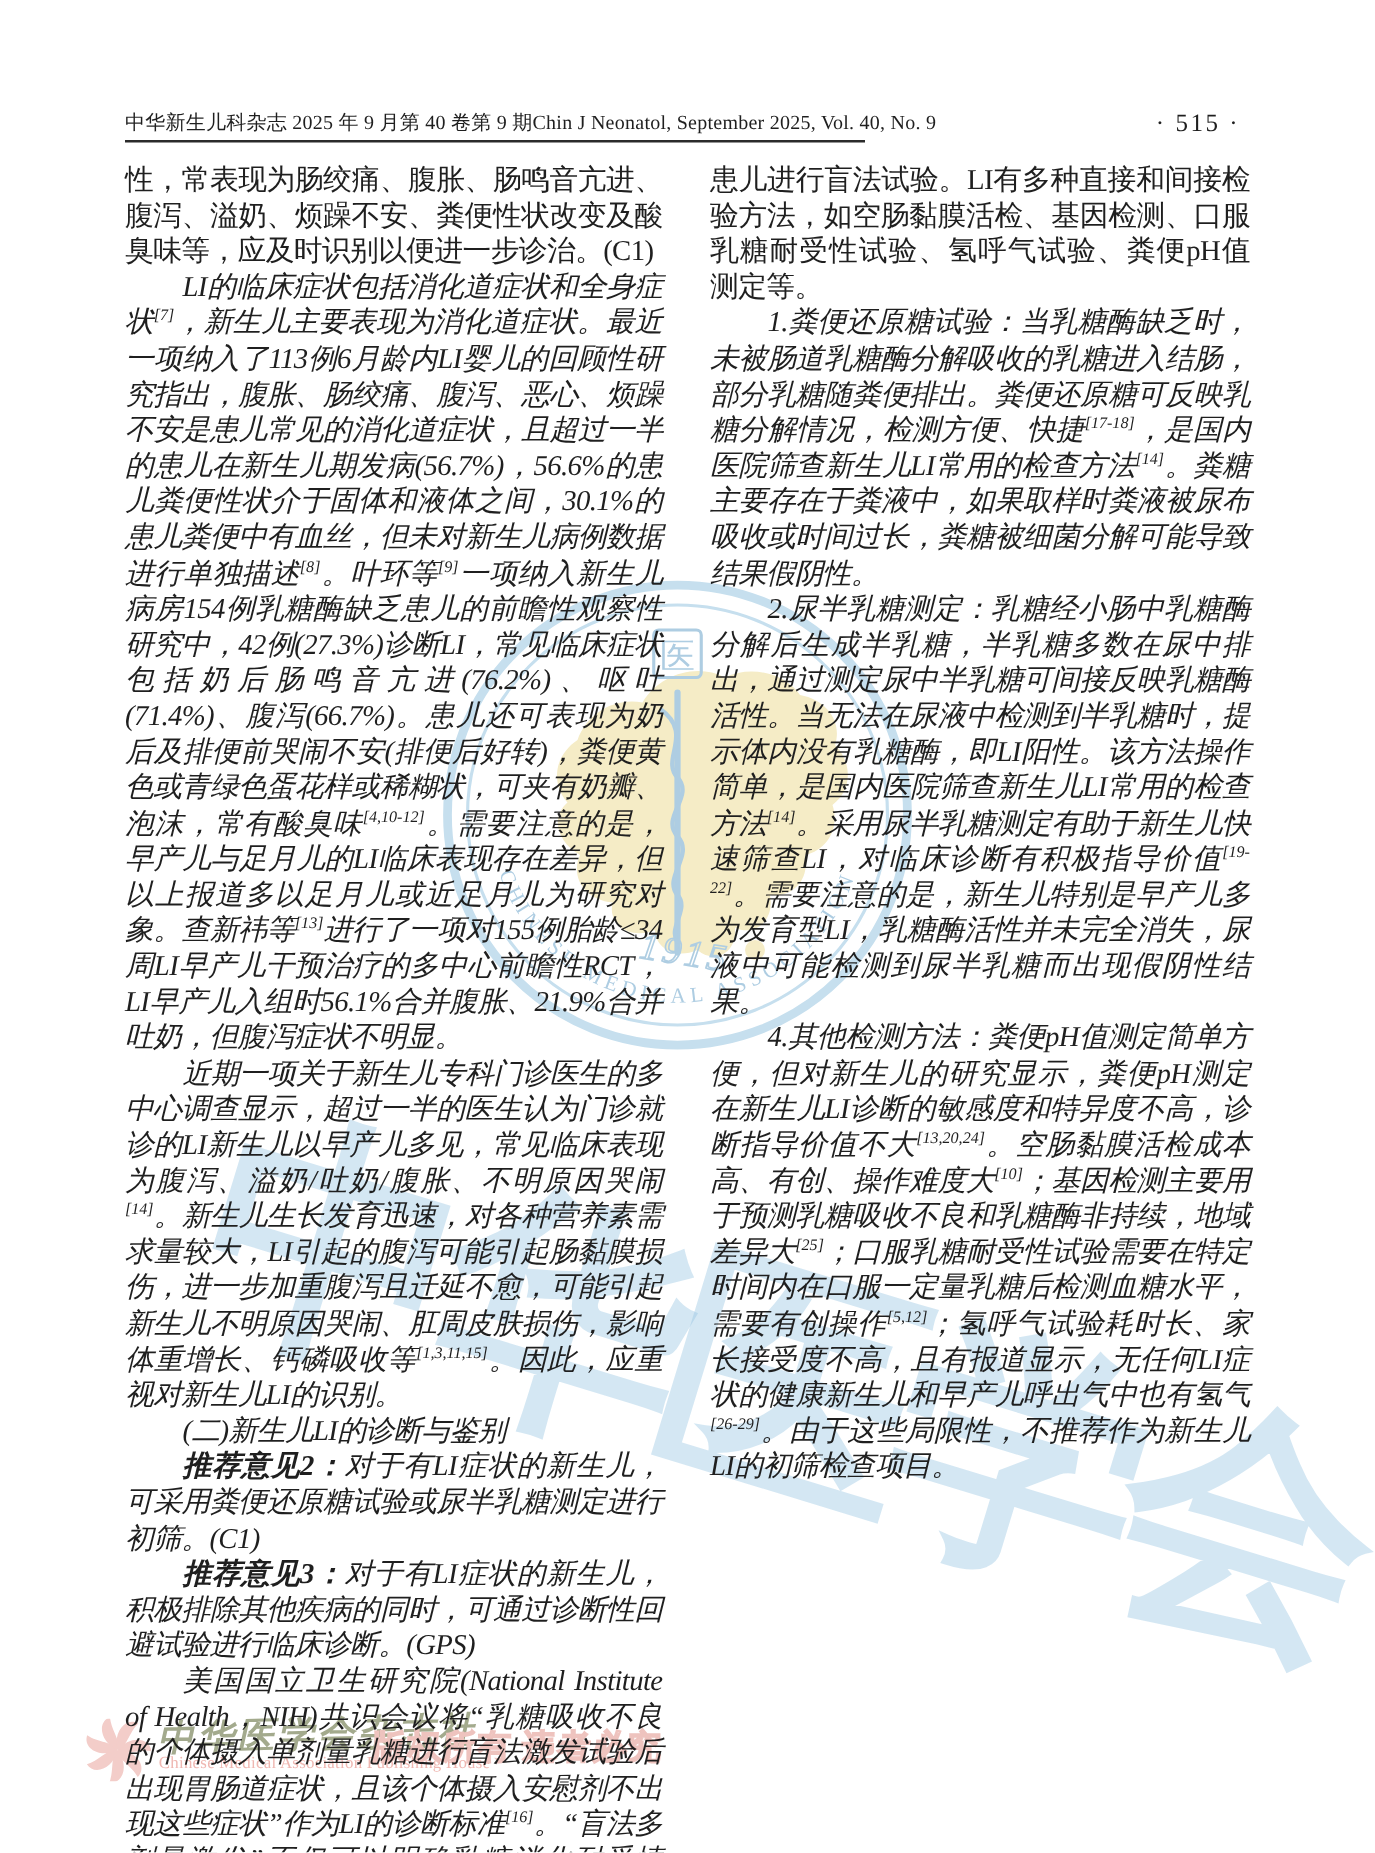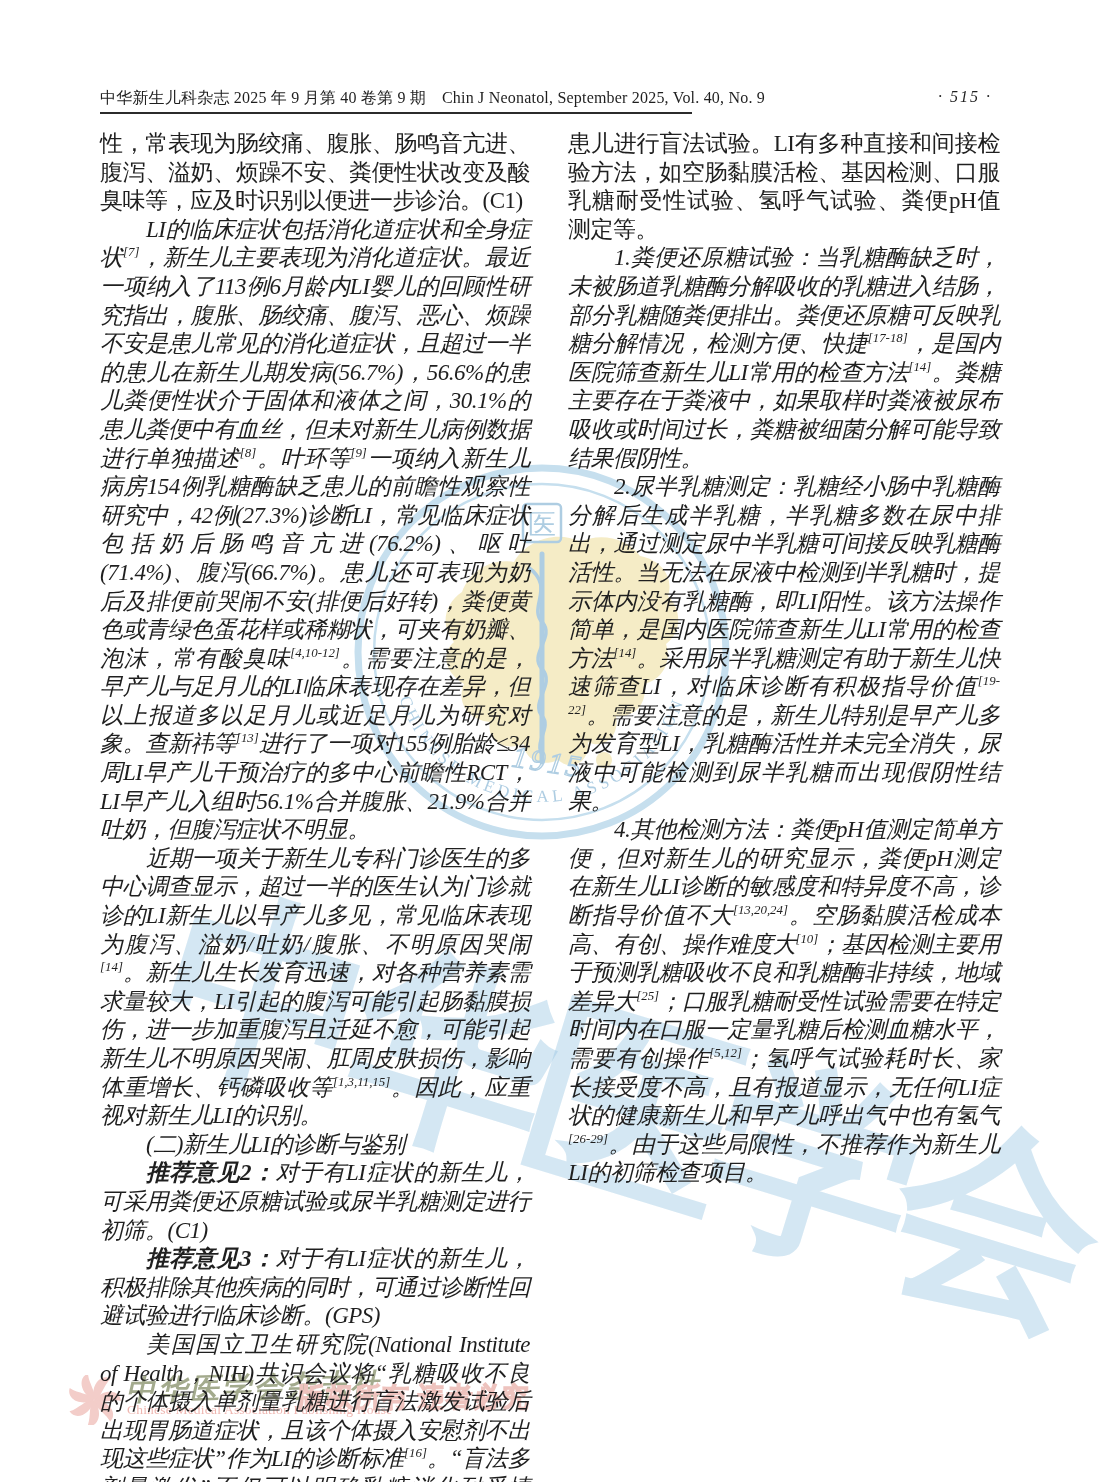--- a/index.html
+++ b/index.html
@@ -13,22 +13,22 @@
     --copy-stroke:#eec3be;
     --copy-fill:#fdf5f4;
   }
   html,body{margin:0;padding:0;background:#ffffff;}
   .page{
     position:relative;width:1100px;height:1482px;background:#ffffff;
     overflow:hidden;font-family:"Liberation Serif","DejaVu Serif",serif;color:var(--ink);
   }
   
   .header-zh{position:absolute;left:100px;top:88px;font-size:16px;letter-spacing:0.2px;white-space:nowrap;}
-  .header-en{margin-left:16px;font-size:16px;}
-  .page-no{position:absolute;right:108px;top:88px;font-size:16px;letter-spacing:2px;font-style:italic;}
+  .header-en{font-size:16px;}
+  .page-no{position:absolute;right:108px;top:88px;font-size:20px;letter-spacing:2px;}
   .header-rule{position:absolute;left:100px;top:112px;width:592px;height:2px;background:#2b2b2b;}
   
   .col{
     position:absolute;top:130px;width:430px;font-size:23px;line-height:28.6px;
     text-align:justify;letter-spacing:-0.5px;z-index:3;
   }
   .col-left{left:100px;}
   .col-right{left:568px;width:432px;}
   .col p{margin:0;}
   .col p.indent{text-indent:2em;font-style:italic;}

